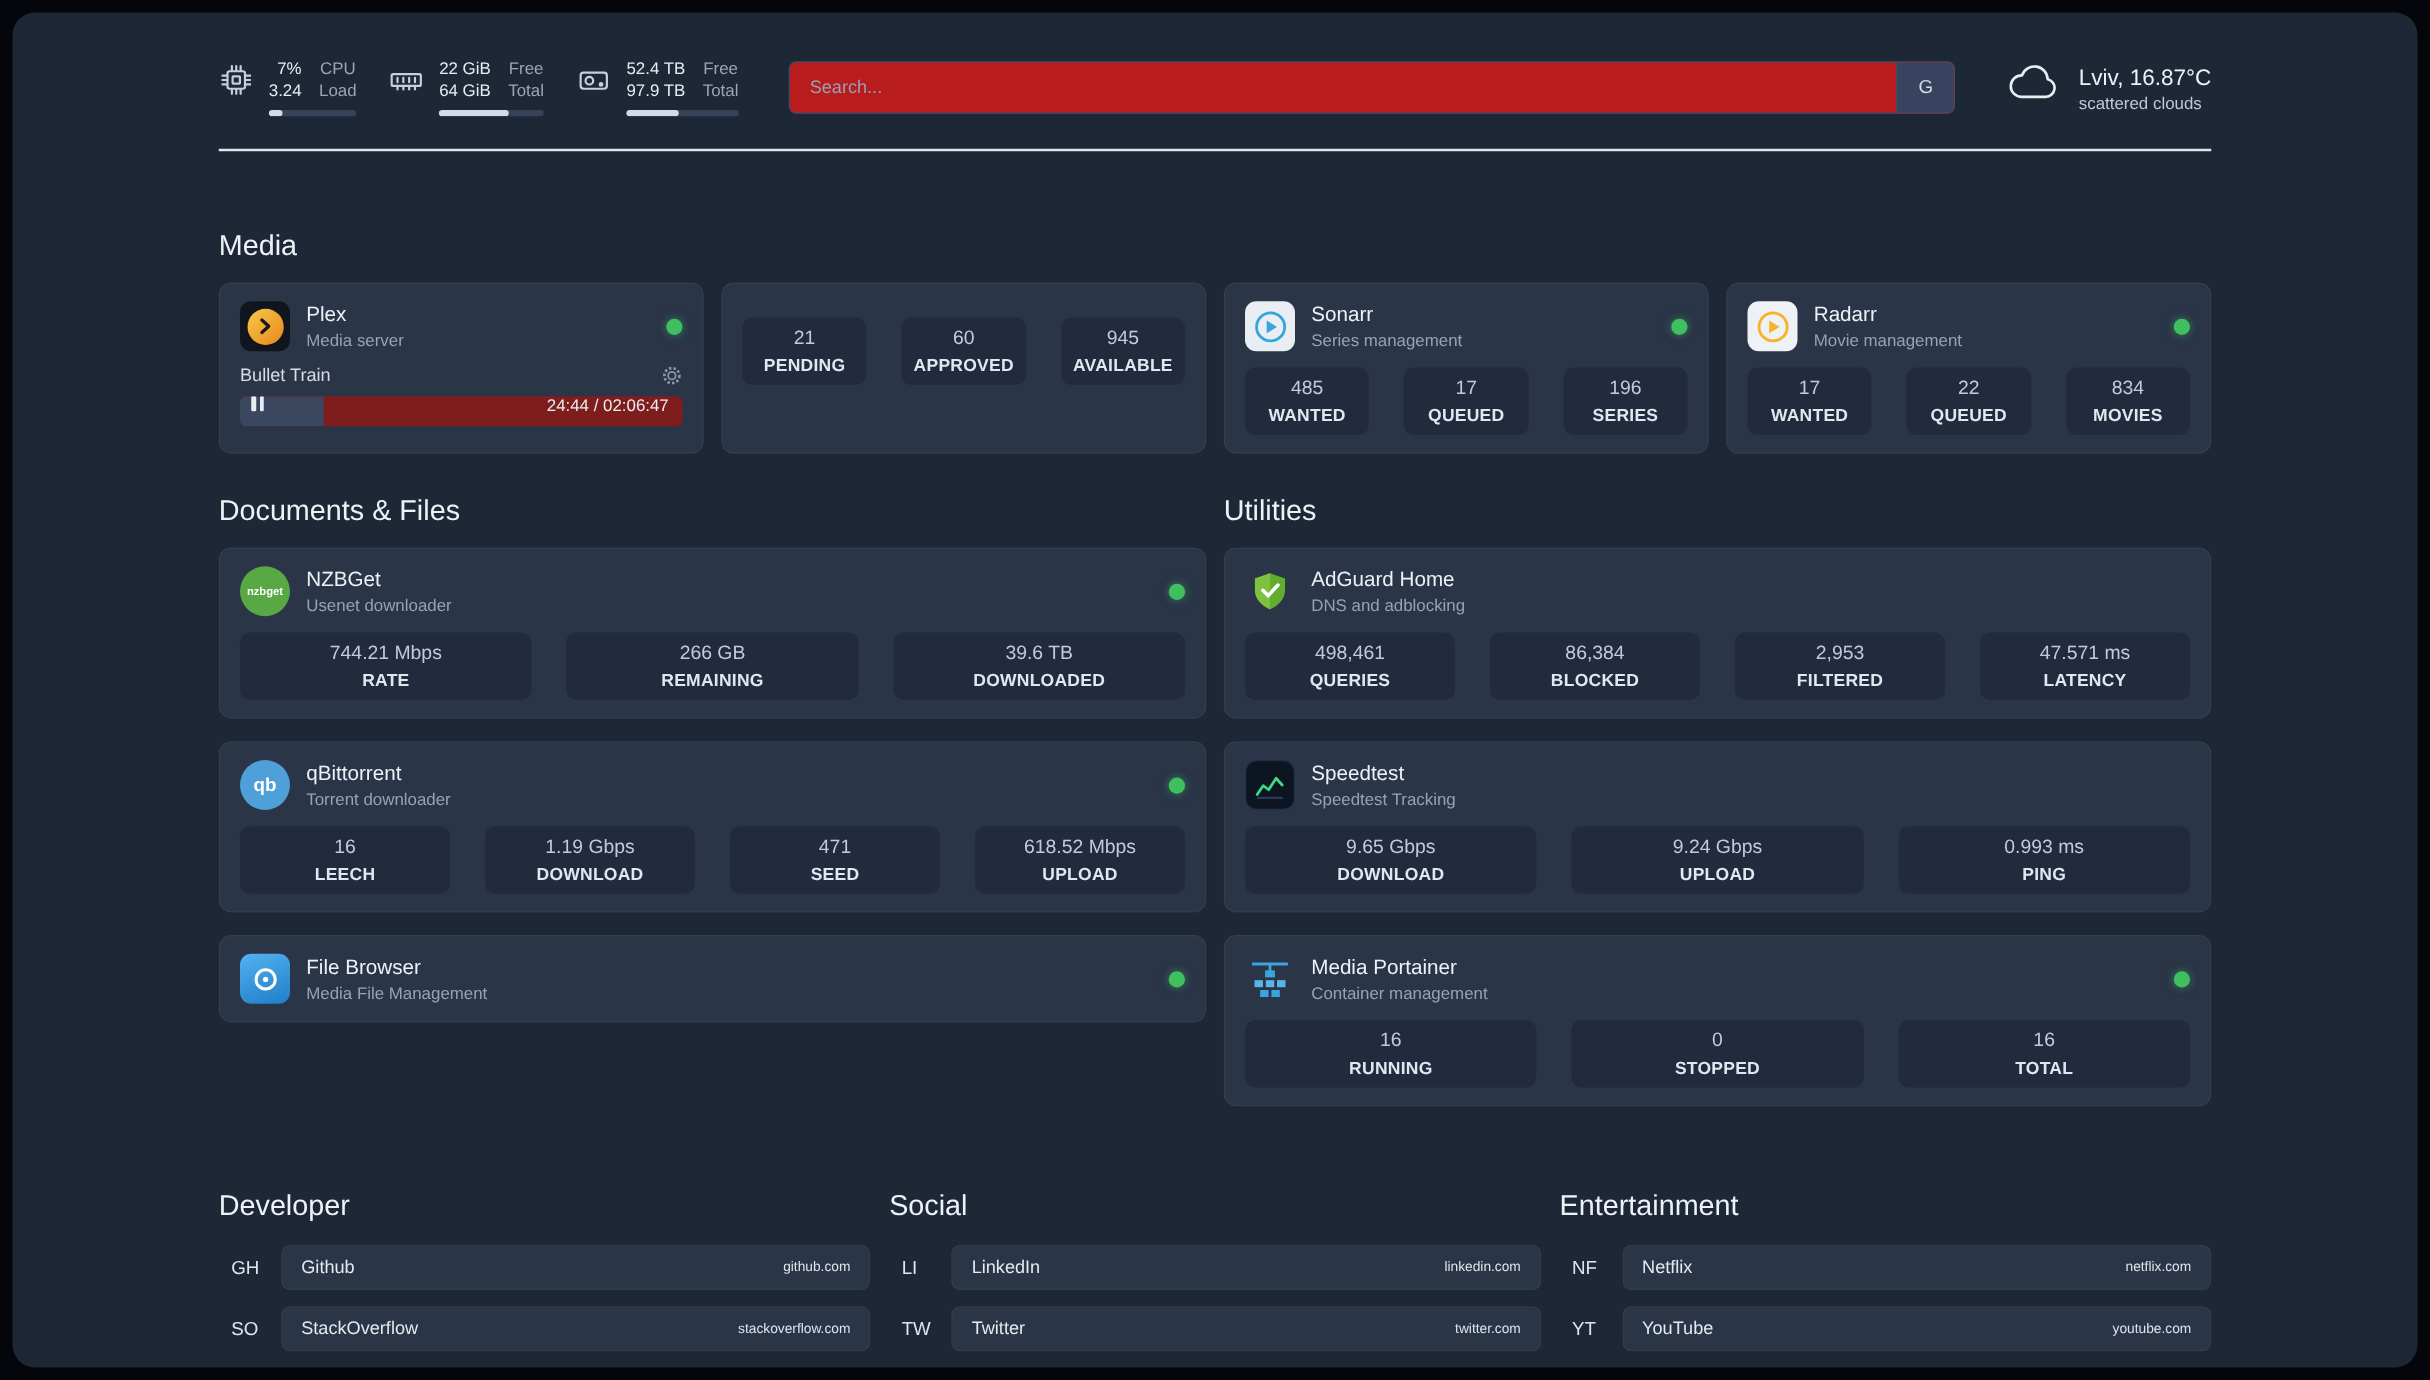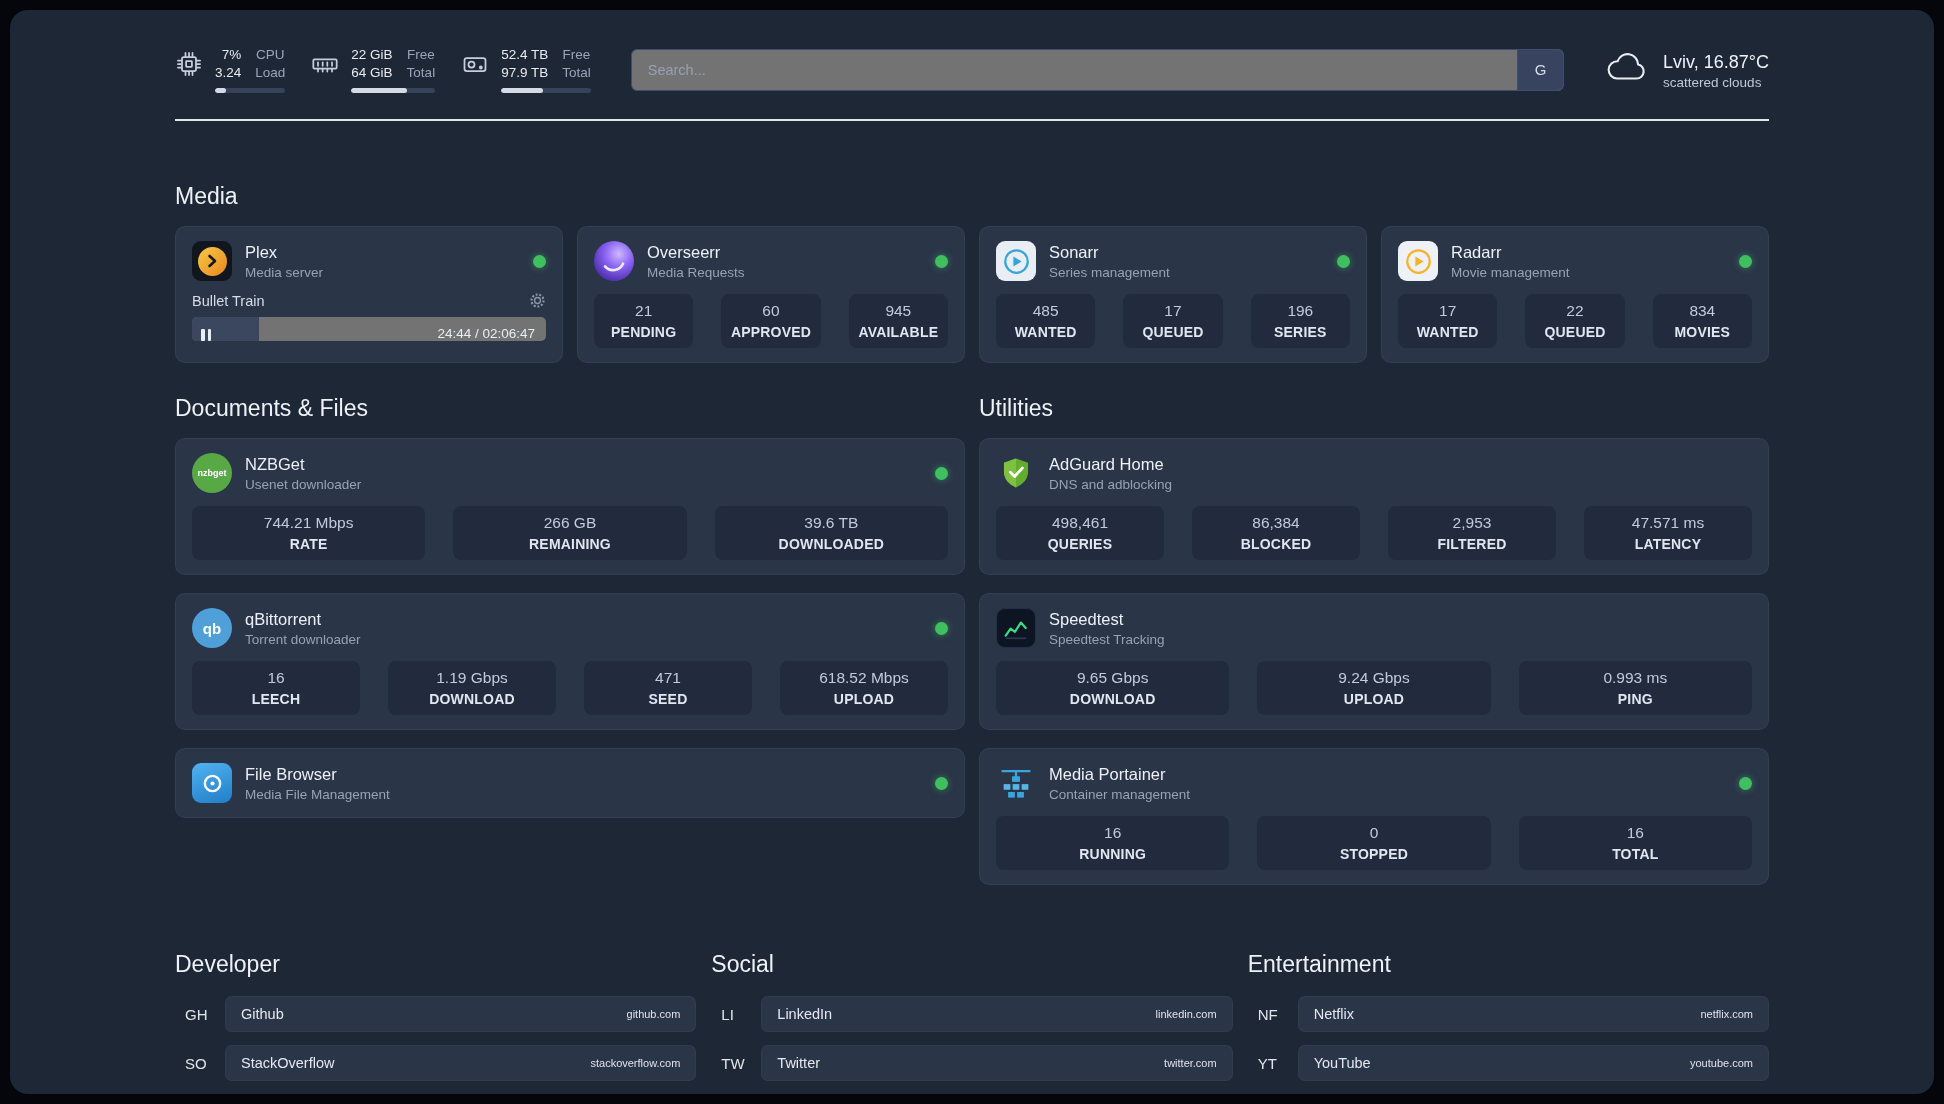--- a/index.html
+++ b/index.html
@@ -11,21 +11,21 @@
   .topbar { display: flex; align-items: center; gap: 26px; padding: 36px 0 26px 0; border-bottom: 2px solid #dfe5ec; }
   .sysgroup { display: flex; align-items: flex-start; gap: 26px; }
   .sys { display: flex; gap: 12px; align-items: flex-start; }
   .sysicon { color: #c7cfdd; margin-top: 4px; flex: none; }
   .sysrow { display: flex; gap: 14px; }
   .syscol-vals { display: flex; flex-direction: column; align-items: flex-end; font-size: 13.5px; color: #e7ecf4; line-height: 1.35; }
   .syscol-labels { display: flex; flex-direction: column; align-items: center; font-size: 13.5px; color: #9aa5b8; line-height: 1.35; }
   .sysbar { height: 5px; background: #36415a; border-radius: 3px; margin-top: 6px; overflow: hidden; }
   .sysfill { height: 100%; background: #d5dbe6; border-radius: 3px; width: 0; }
 
-  .searchwrap { flex: 1; display: flex; align-items: stretch; height: 42px; margin: 0 14px; background: #737373; border: 1px solid #404d6c; border-radius: 6px; overflow: hidden; }
+  .searchwrap { flex: 1; display: flex; align-items: stretch; height: 42px; margin: 0 14px; background: #b91c1c; border: 1px solid #404d6c; border-radius: 6px; overflow: hidden; }
   .searchwrap input { flex: 1; background: transparent; border: none; outline: none; color: #ccd3e2; padding: 0 16px; font-size: 14.5px; font-family: "Liberation Sans", sans-serif; }
   .searchwrap input::placeholder { color: #97a1b5; }
   .gbtn { width: 46px; background: #38445f; border-left: 1px solid #404d6c; color: #d6dce8; display: flex; align-items: center; justify-content: center; font-size: 15px; cursor: pointer; }
 
   .weather { display: flex; align-items: center; gap: 13px; flex: none; }
   .weather-loc { font-size: 18px; color: #eef2f8; line-height: 1.4; }
   .weather-cond { font-size: 13.5px; color: #c0c9d8; }
 
   
   .section-title { font-size: 23px; color: #eef2f7; font-weight: 500; margin: 32px 0 16px; }
@@ -56,21 +56,21 @@
 
   .stats { display: flex; gap: 28px; margin-top: 13px; }
   .stat { flex: 1; background: #212b3d; border-radius: 8px; padding: 8px 4px; text-align: center; }
   .stat-value { font-size: 15.5px; color: #c3cbda; white-space: nowrap; }
   .stat-label { font-size: 14px; font-weight: 700; color: #e0e7f1; margin-top: 4px; letter-spacing: .2px; }
 
   
   .player-title-row { display: flex; align-items: center; margin-top: 11px; }
   .player-title { font-size: 14.5px; color: #d7dde8; }
   .gear { margin-left: auto; color: #8d97ab; cursor: pointer; display: flex; }
-  .player-bar { position: relative; margin-top: 8px; height: 24px; background: #737373; border-radius: 5px; display: flex; align-items: flex-end; overflow: hidden; cursor: pointer; }
+  .player-bar { position: relative; margin-top: 8px; height: 24px; background: #7f1d1d; border-radius: 5px; display: flex; align-items: flex-start; overflow: hidden; cursor: pointer; }
   .player-fill { position: absolute; left: 0; top: 0; bottom: 0; background: #3a475f; width: 0; }
   .pausebtn { position: relative; margin-left: 9px; display: flex; gap: 3px; cursor: pointer; background: none; border: none; }
   .pausebtn span { width: 3.5px; height: 12px; background: #e8edf4; border-radius: 1px; display: block; }
   .player-time { position: relative; margin-left: auto; padding-right: 11px; font-size: 13.5px; color: #e9edf4; white-space: nowrap; }
 
   
   .links-grid { display: grid; grid-template-columns: repeat(3, 1fr); gap: 0 15px; margin-top: 44px; align-items: start; }
   .links-grid .section-title { margin-top: 4px; margin-bottom: 18px; }
   .link-row { display: flex; align-items: center; margin-bottom: 13px; }
   .link-abbr { width: 50px; flex: none; font-size: 15px; color: #dfe5ee; padding-left: 10px; }
@@ -211,32 +211,20 @@
           <div class="player-fill" style="width: 19%;"></div>
           <button class="pausebtn">
             <span></span>
               <span></span>
           </button>
           <span class="player-time">24:44 / 02:06:47</span>
         </div>
       </div>
 
       <div class="card">
-        <div class="card-head">
-          <span class="tile tile-overseerr">
-            <svg width="36" height="36" viewBox="0 0 40 40" fill="none">
-                <path d="M10 26a12 12 0 0 0 20-3" stroke="#efeaff" stroke-width="3" stroke-linecap="round"></path>
-              </svg>
-          </span>
-          <div class="card-meta">
-            <div class="card-title">Overseerr</div>
-            <div class="card-desc">Media Requests</div>
-          </div>
-          <span class="dot"></span>
-        </div>
         <div class="stats">
           <div class="stat">
             <div class="stat-value">21</div>
             <div class="stat-label">PENDING</div>
           </div>
           <div class="stat">
             <div class="stat-value">60</div>
             <div class="stat-label">APPROVED</div>
           </div>
           <div class="stat">

